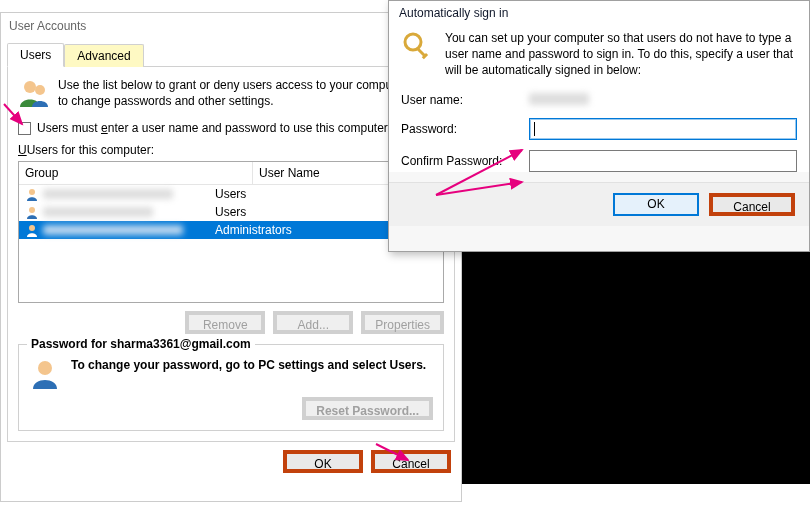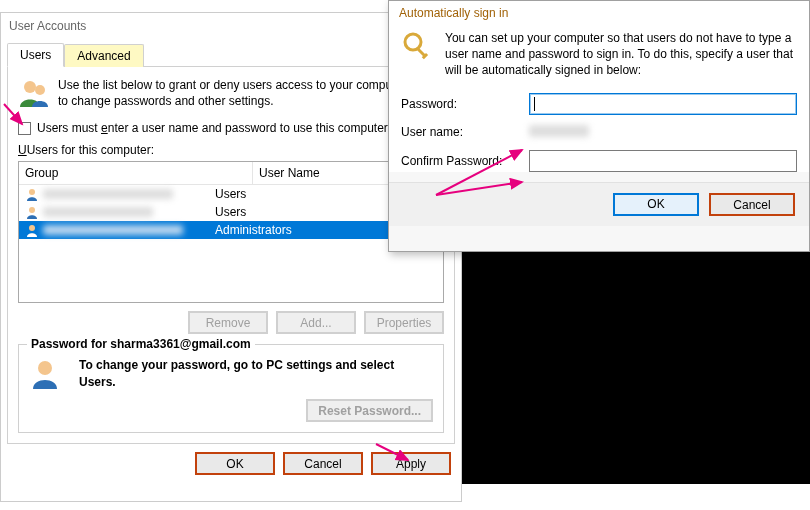--- a/index.html
+++ b/index.html
@@ -27,31 +27,31 @@
   .lh-cell { padding: 4px 6px; border-right: 1px solid #e5e5e5; }
   .col-name { width: 190px; }
   .col-group { flex: 1; }
   .list-row { display: flex; align-items: center; height: 18px; }
   .lr-name { width: 190px; display: flex; align-items: center; gap: 4px; padding-left: 6px; }
   .lr-group { flex: 1; padding-left: 6px; }
   .row-selected { background: #0078d7; color: #fff; }
   .tiny-user-icon { width: 14px; height: 14px; }
   .blur { filter: blur(3px); color: #666; background: #ddd; border-radius: 2px; display: inline-block; height: 10px; }
   .btnrow { display: flex; justify-content: flex-end; gap: 8px; margin-bottom: 10px; }
-  .btn { min-width: 80px; height: 23px; border: 2px solid #c2410c; background: #e9e9e9; padding: 0 10px; text-align: center; line-height: 21px; cursor: default; }
+  .btn { min-width: 80px; height: 23px; border: 4px solid #c2410c; background: #e9e9e9; padding: 0 10px; text-align: center; line-height: 21px; cursor: default; }
   .btn.disabled { color: #a0a0a0; background: #efefef; border-color: #d0d0d0; }
   .groupbox { border: 1px solid #d0d0d0; padding: 12px 10px 10px 10px; position: relative; margin-top: 0; font-weight: bold; }
   .groupbox-title { position: absolute; top: -8px; left: 8px; background: #fff; padding: 0 4px; }
-  .pwd-inner { display: flex; align-items: flex-start; gap: 18px; }
+  .pwd-inner { display: flex; align-items: flex-start; gap: 10px; }
   .pwd-text { flex: 1; line-height: 1.4; }
   .footer { display: flex; justify-content: flex-end; gap: 8px; padding: 8px 10px 8px 0; }
 
   
   .dlg { position: absolute; left: 388px; top: 0; width: 422px; height: 252px; background: #f7f7f7; border: 1px solid #a0a0a0; box-shadow: 2px 3px 8px rgba(0,0,0,.25); }
-  .dlg-title { padding: 5px 10px 10px 10px; color: #a16207; background: #fff; }
+  .dlg-title { padding: 5px 10px 10px 10px; color: #0f172a; background: #fff; }
   .dlg-body { padding: 0 12px 0 12px; background: #fff; }
   .dlg-intro { display: flex; gap: 10px; align-items: flex-start; margin-bottom: 14px; justify-content: center; }
   .key-icon { width: 34px; height: 34px; flex: none; }
   .form-row { display: flex; align-items: center; margin-bottom: 10px; gap: 6px; }
   .form-label { width: 122px; }
   .form-field { flex: 1; }
   .textbox { width: 100%; height: 22px; border: 1px solid #7a7a7a; background: #fff; padding: 0 4px; outline: none; }
   .textbox.focus { border-color: #0078d7; box-shadow: inset 0 0 0 1px rgba(0,120,215,.4); }
   .readonly-val { display: inline-block; }
   .dlg-footer { display: flex; justify-content: flex-end; gap: 10px; padding: 10px 14px; border-top: 1px solid #e1e1e1; background: #f0f0f0; }
@@ -152,46 +152,45 @@
       <div class="btnrow" style="margin:8px 0 0 0;">
         <div class="btn disabled" style="min-width:110px;">Reset Password...</div>
       </div>
     </div>
 
   </div>
 
   <div class="footer">
     <div class="btn">OK</div>
     <div class="btn">Cancel</div>
-    <div class="btn">Apply</div>
   </div>
 </div>
 
 <div class="dlg">
   <div class="dlg-title">Automatically sign in</div>
   <div class="dlg-body">
     <div class="dlg-intro">
       <svg class="key-icon" viewBox="0 0 34 34">
         <circle cx="12" cy="12" r="8" fill="none" stroke="#d9a93a" stroke-width="3"></circle>
         <rect x="17" y="17" width="12" height="3" fill="#d9a93a" transform="rotate(45 17 17)"></rect>
         <rect x="25" y="23" width="3" height="6" fill="#d9a93a" transform="rotate(45 25 23)"></rect>
       </svg>
       <div style="line-height:1.35">You can set up your computer so that users do not have to type a user name and password to sign in. To do this, specify a user that will be automatically signed in below:</div>
     </div>
     <div class="form-row">
+      <div class="form-label">User name:</div>
+      <div class="form-field">
+        <span class="readonly-val blur" style="width:60px;height:12px;"></span>
+      </div>
+    </div>
+    <div class="form-row">
       <div class="form-label">Password:</div>
       <div class="form-field" style="position:relative;">
         <input type="password" class="textbox focus" value="" style="">
         <span class="caret" style="left:5px; top:4px;"></span>
-      </div>
-    </div>
-    <div class="form-row">
-      <div class="form-label">User name:</div>
-      <div class="form-field">
-        <span class="readonly-val blur" style="width:60px;height:12px;"></span>
       </div>
     </div>
     <div class="form-row">
       <div class="form-label">Confirm Password:</div>
       <div class="form-field">
         <input type="password" class="textbox" value="" style="">
       </div>
     </div>
   </div>
   <div class="dlg-footer">

